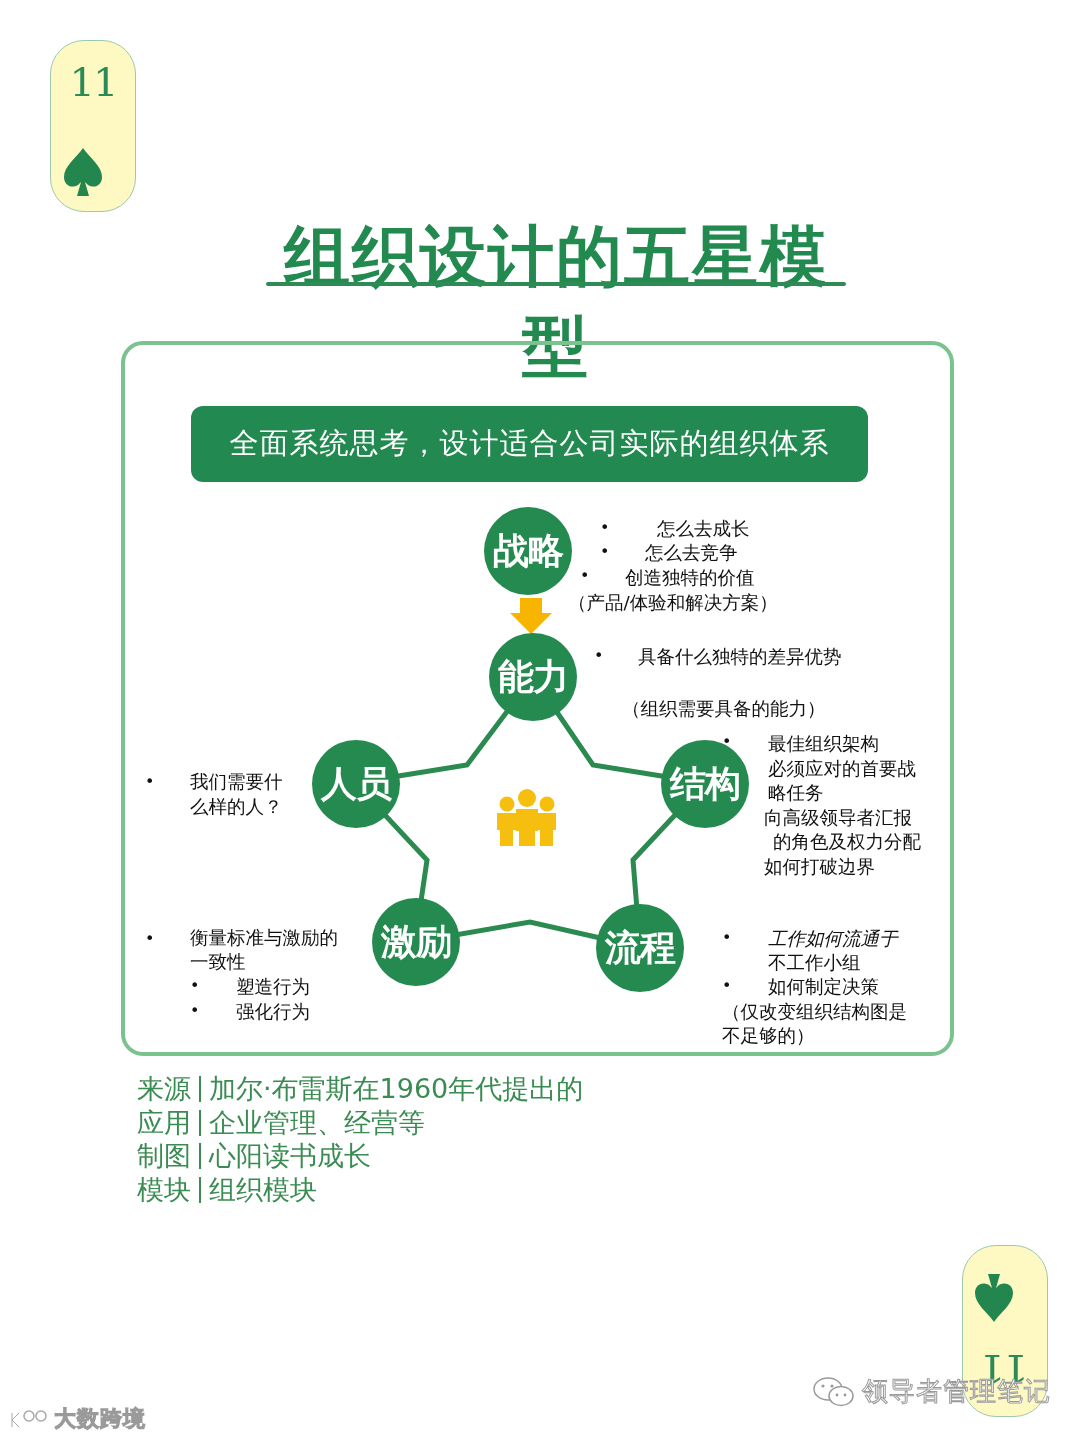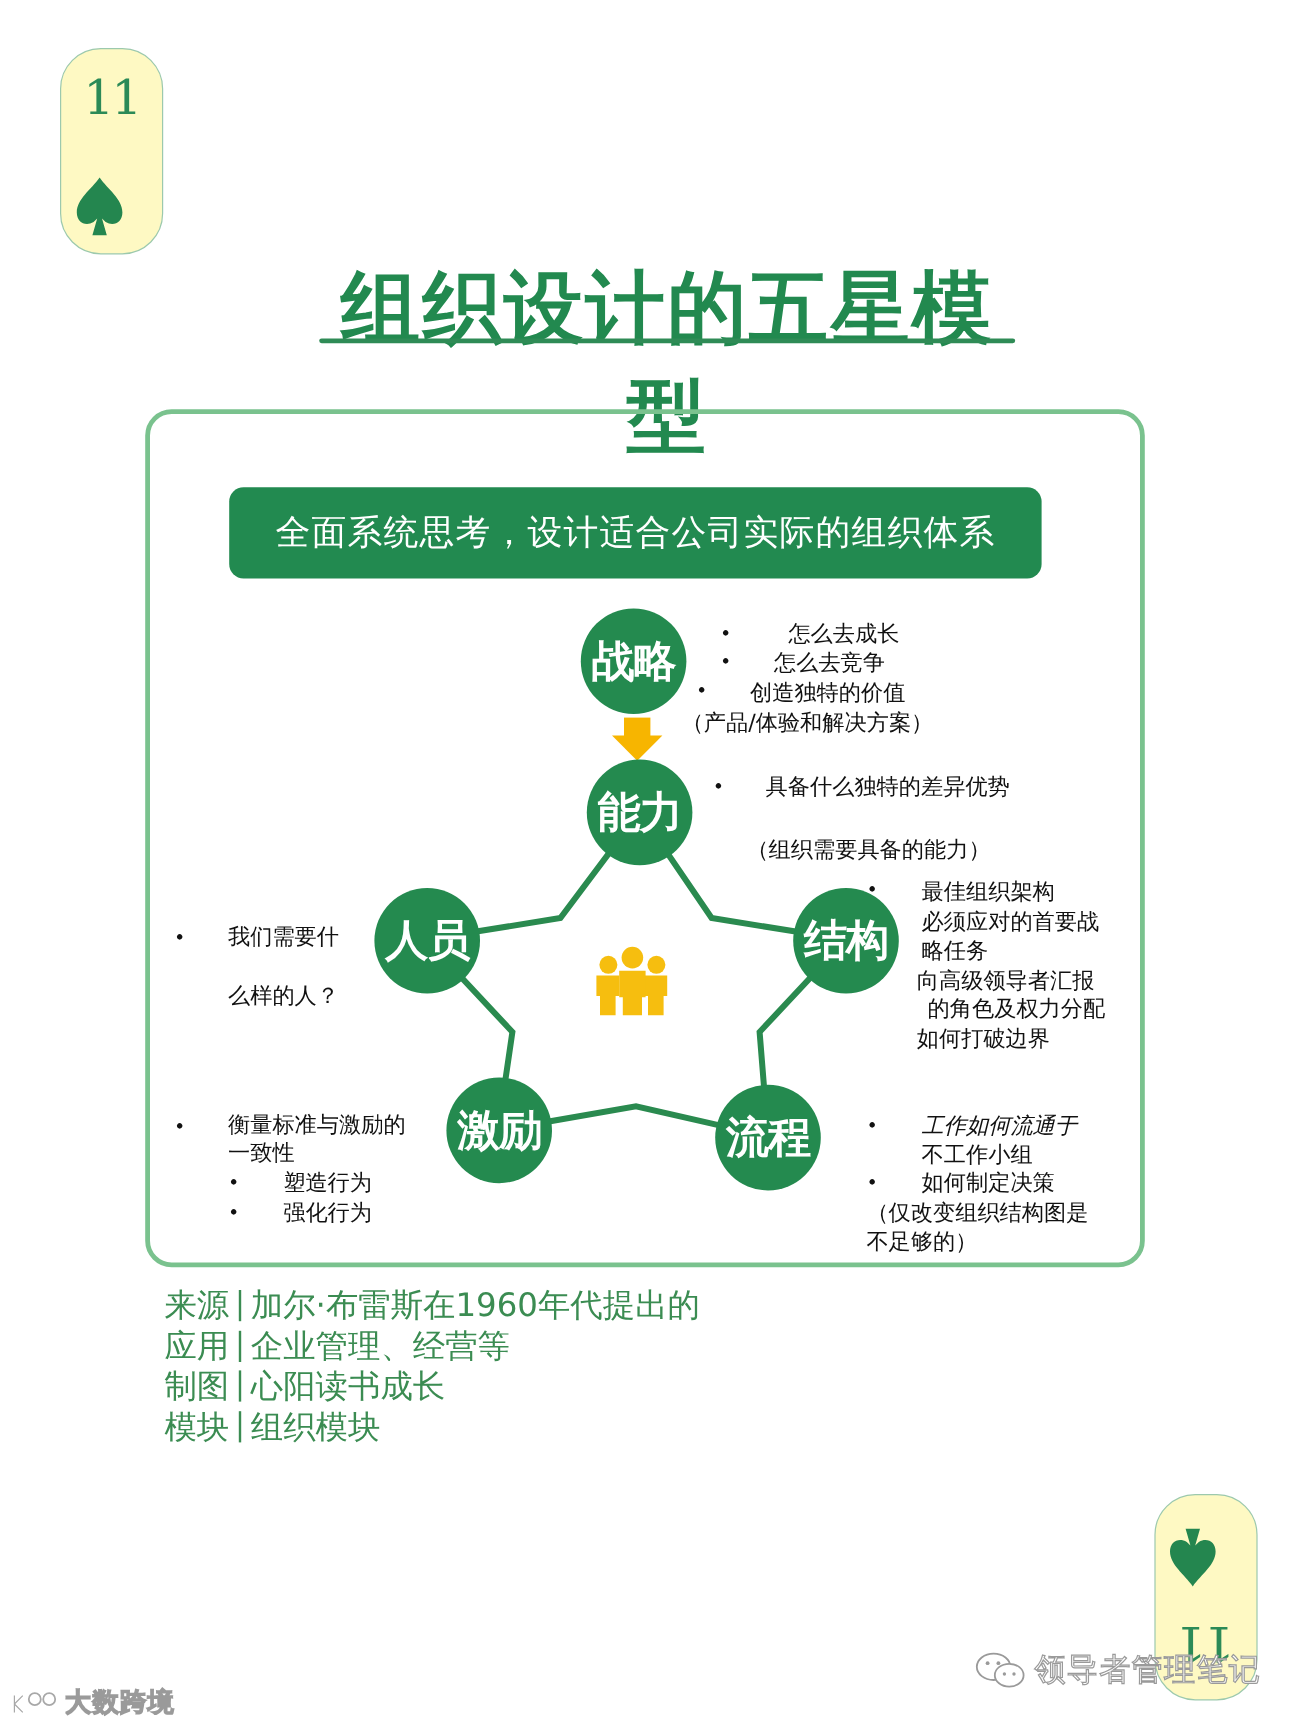--- a/index.html
+++ b/index.html
@@ -124,21 +124,21 @@
   <span class="desc" style="left:768px;top:757px;">必须应对的首要战</span>
   <span class="desc" style="left:768px;top:781px;">略任务</span>
   <span class="desc" style="left:764px;top:806px;">向高级领导者汇报</span>
   <span class="desc" style="left:773px;top:830px;">的角色及权力分配</span>
   <span class="desc" style="left:764px;top:855px;">如何打破边界</span>
 </div>
 
 <div>
   <span class="bullet" style="left:145px;top:772px;">•</span>
   <span class="desc" style="left:190px;top:770px;">我们需要什</span>
-  <span class="desc" style="left:190px;top:795px;margin-top:24px;">么样的人？</span>
+  <span class="desc" style="left:190px;top:795px;">么样的人？</span>
 </div>
 
 <div>
   <span class="bullet" style="left:145px;top:929px;">•</span>
   <span class="desc" style="left:190px;top:926px;">衡量标准与激励的</span>
   <span class="desc" style="left:190px;top:950px;">一致性</span>
   <span class="bullet" style="left:190px;top:976px;">•</span>
   <span class="desc" style="left:236px;top:975px;">塑造行为</span>
   <span class="bullet" style="left:190px;top:1001px;">•</span>
   <span class="desc" style="left:236px;top:1000px;">强化行为</span>

